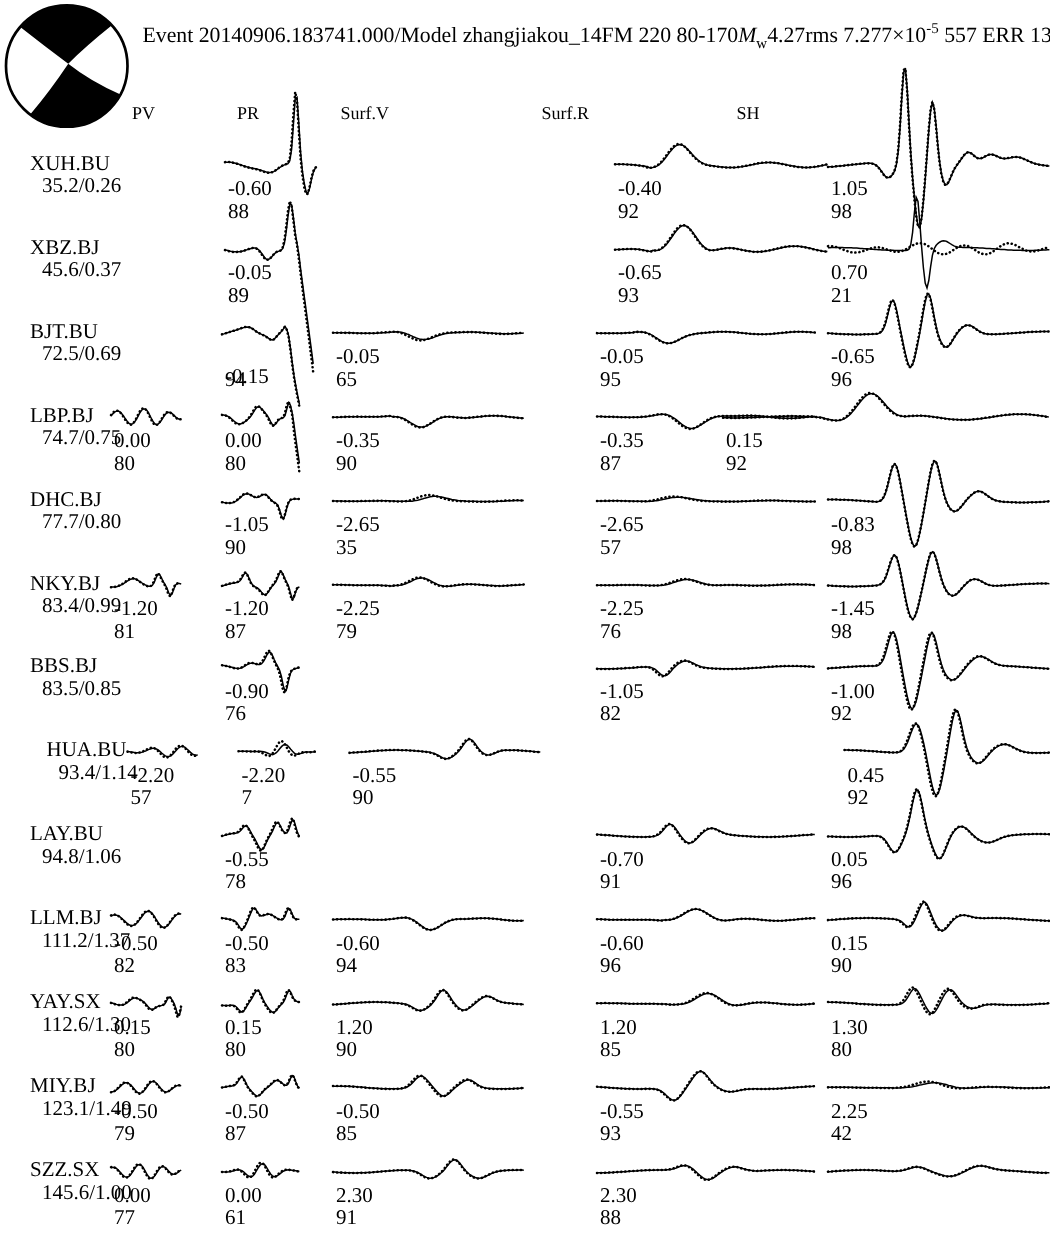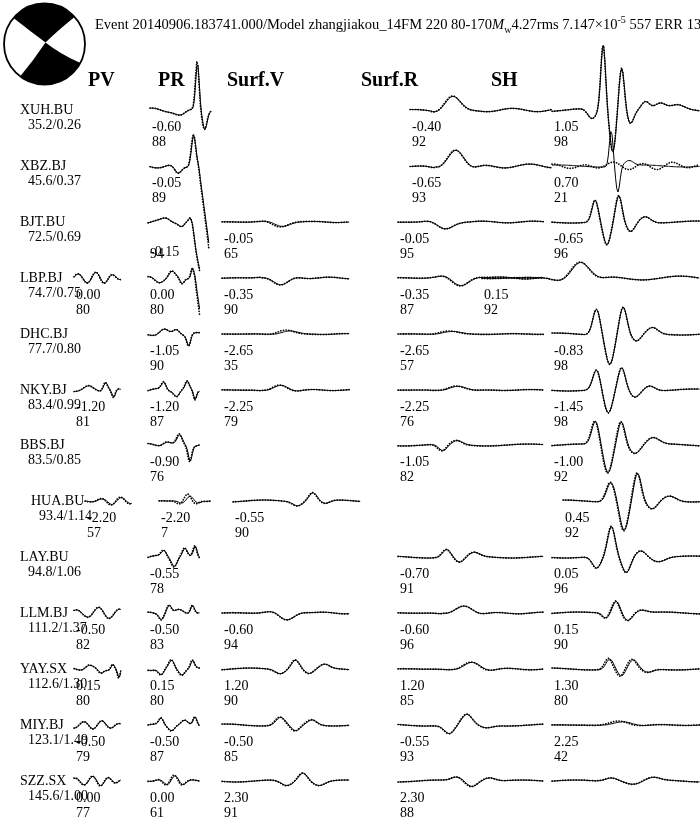--- a/index.html
+++ b/index.html
@@ -3,39 +3,39 @@
 <meta charset="utf-8">
 <style>
   html,body{margin:0;padding:0;background:#fff;}
   #fig{position:relative;width:700px;height:829px;background:#fff;color:#000;
        font-family:"Liberation Serif",serif;overflow:hidden;}
   .abs{position:absolute;}
   .title{font-size:14.5px;white-space:nowrap;letter-spacing:0px;}
   .title sub{font-size:10px;}
   .title sup{font-size:10px;}
   .title i{font-style:italic;}
-  .hdr{font-size:20px;white-space:nowrap;font-weight:bold;}
+  .hdr{font-size:12px;white-space:nowrap;}
   .stname,.stdist,.num{font-size:14px;line-height:1;white-space:nowrap;}
   .tracesvg{overflow:visible;}
   .tr-solid{fill:none;stroke:#000;stroke-width:1;}
   .tr-dot{fill:none;stroke:#000;stroke-width:1.7;stroke-dasharray:0.1 2.6;stroke-linecap:round;}
 </style>
 </head>
 <body>
 
 <div id="fig">
 
   <svg class="abs" style="left:1px;top:1px" width="88" height="88" viewBox="0 0 88 88">
     <circle cx="43.5" cy="43" r="40.5" fill="#ffffff" stroke="#000000" stroke-width="1.8"></circle>
     <path d="M 12.5 17 A 40.5 40.5 0 0 1 73.6 15.9 Q 56 30 44.5 41.5 Q 29 30 12.5 17 Z" fill="#000000"></path>
     <path d="M 19.1 75.4 A 40.5 40.5 0 0 0 79.3 62 Q 59 53 44.5 41.5 Q 32.5 59.5 19.1 75.4 Z" fill="#000000"></path>
   </svg>
 
   <div class="abs title" style="left:95px;top:14px">
-    <span>Event 20140906.183741.000/Model zhangjiakou_14FM 220 80-170</span><i>M</i><sub>w</sub><span>4.27rms 7.147×10</span><sup>-5</sup><span> 557 ERR 131</span>
+    <span>Event 20140906.183741.000/Model zhangjiakou_14FM 220 80-170</span><i>M</i><sub>w</sub><span>4.27rms 7.277×10</span><sup>-5</sup><span> 557 ERR 131</span>
   </div>
 
   <div class="abs hdr" style="left:88px;top:68px">PV</div>
   <div class="abs hdr" style="left:158px;top:68px">PR</div>
   <div class="abs hdr" style="left:227px;top:68px">Surf.V</div>
   <div class="abs hdr" style="left:361px;top:68px">Surf.R</div>
   <div class="abs hdr" style="left:491px;top:68px">SH</div>
 
   <div id="rows" class="abs" style="left:0;top:0">
       <div class="abs" style="left: 0px; top: 99px; width: 700px; height: 56px;">

